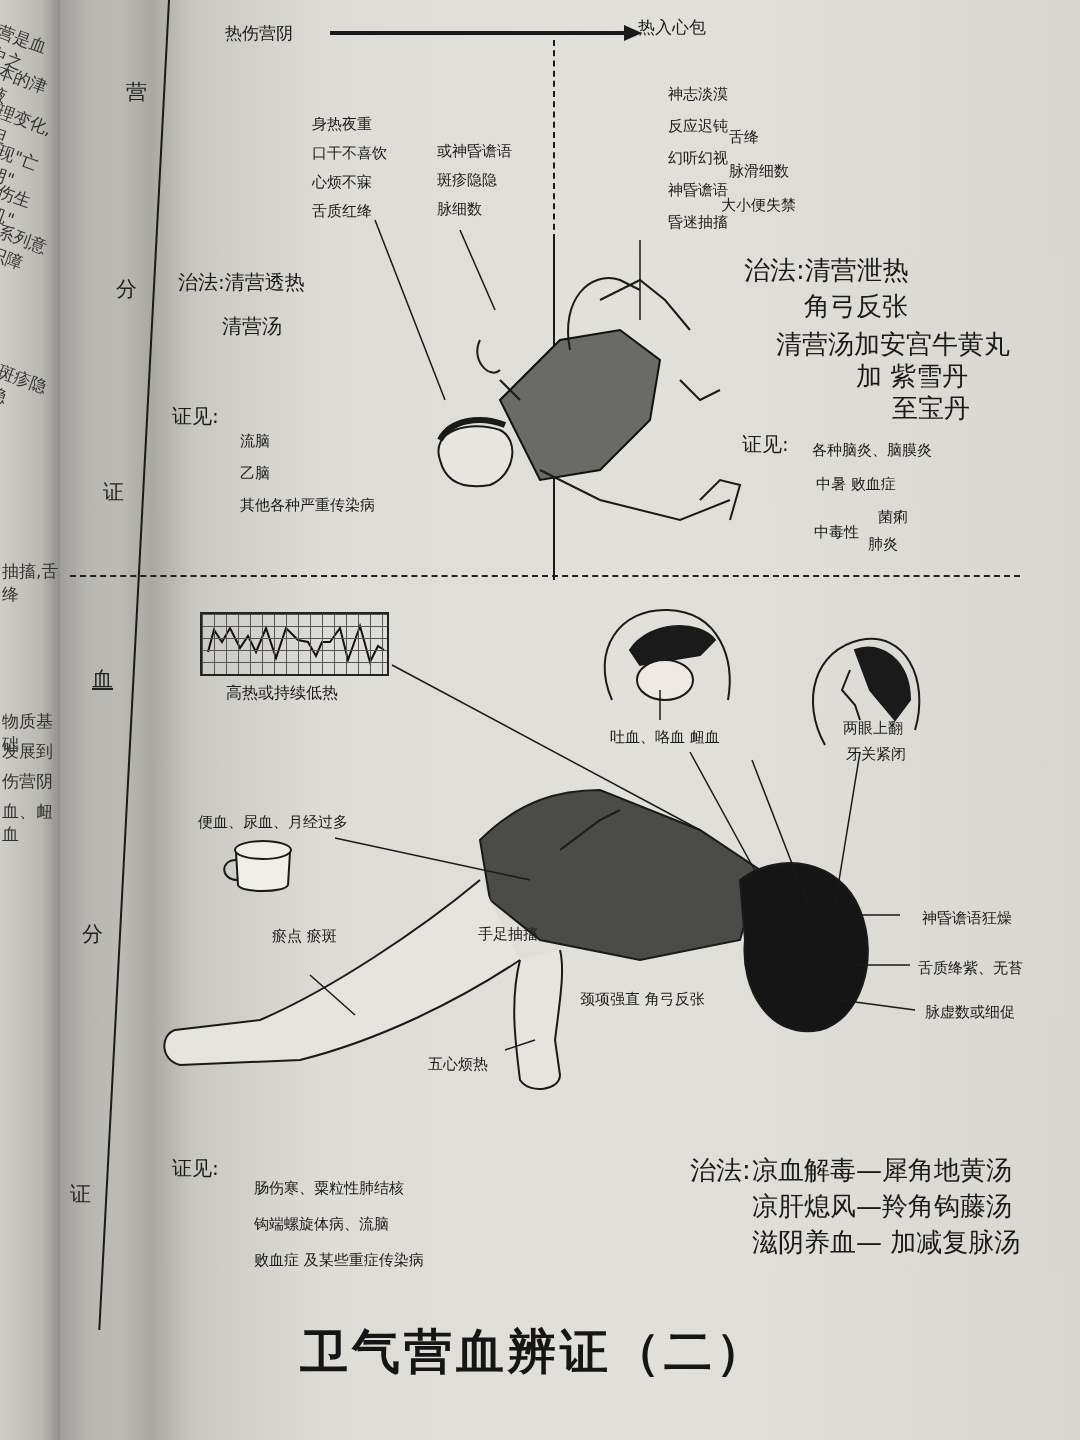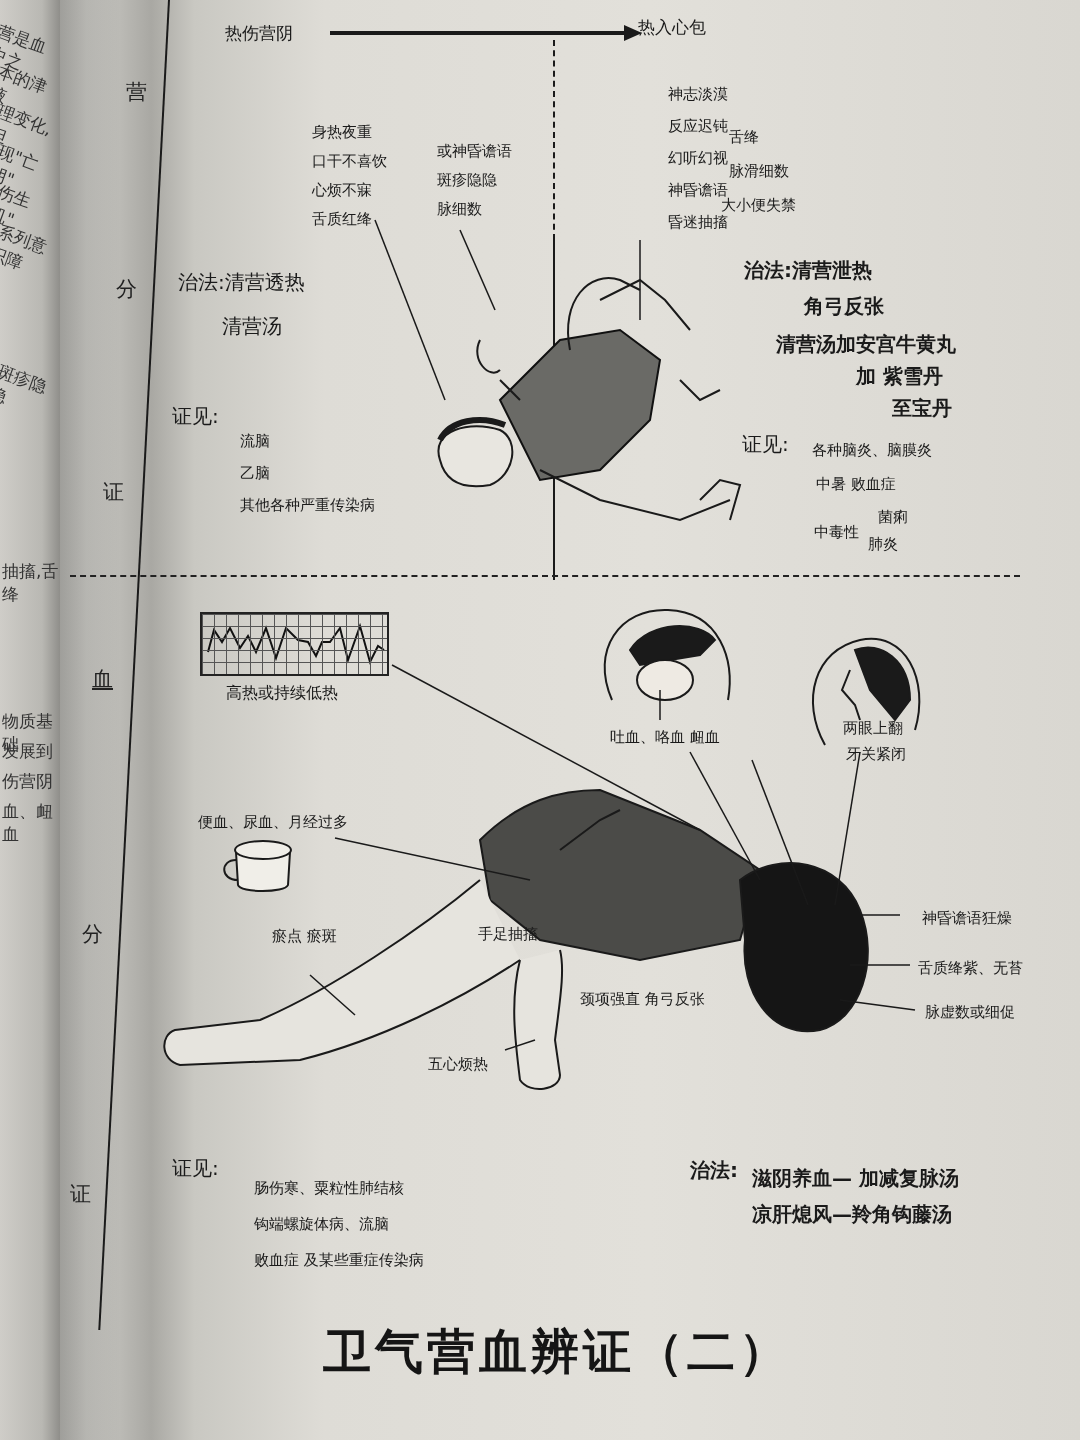--- a/index.html
+++ b/index.html
@@ -19,25 +19,25 @@
   .page-shadow { position:absolute; left:60px; top:0; width:60px; height:1440px;
     background: linear-gradient(90deg, rgba(80,80,78,0.35), rgba(0,0,0,0)); }
   .vline-main { position:absolute; left:168px; top:0; width:2px; height:1330px; background:#1a1a1a; transform:skewX(-3deg); transform-origin:top; }
   .vline-mid { position:absolute; left:553px; top:40px; width:2px; height:540px; background:#1a1a1a; }
   .vline-dash { position:absolute; left:553px; top:40px; height:200px; border-left:2px dashed #1a1a1a; }
   .hdivider { position:absolute; left:70px; top:575px; width:950px; border-top:2px dashed #222; }
   .side-label { position:absolute; font-size:21px; color:#222; }
   .t16 { font-size:15px; font-weight:normal; line-height:29px; }
   .t18 { font-size:17px; line-height:30px; }
   .t20 { font-size:20px; line-height:32px; }
-  .t22 { font-size:20px; line-height:36px;font-weight:bold; }
+  .t22 { font-size:26px; line-height:36px; }
   .arrow-line { position:absolute; left:330px; top:31px; width:300px; height:4px; background:#1a1a1a; }
   .arrow-head { position:absolute; left:624px; top:25px; width:0; height:0;
     border-top:8px solid transparent; border-bottom:8px solid transparent; border-left:18px solid #1a1a1a; }
-  .title { position:absolute; left:300px; top:1320px; font-size:48px; font-weight:bold; letter-spacing:4px; color:#151515; font-family:"DejaVu Sans", sans-serif;margin-left:23px; }
+  .title { position:absolute; left:300px; top:1320px; font-size:48px; font-weight:bold; letter-spacing:4px; color:#151515; font-family:"DejaVu Sans", sans-serif; }
   svg.ill { position:absolute; left:0; top:0; }
   .chart-box { position:absolute; left:200px; top:612px; width:185px; height:60px; border:2px solid #222;
     background-image: linear-gradient(#555 1px, transparent 1px), linear-gradient(90deg,#555 1px, transparent 1px);
     background-size: 12px 12px; }
 </style>
 </head>
 <body>
 
 <div class="left-page">
   <div class="frag" style="top:20px">营是血中之</div>
@@ -65,21 +65,21 @@
 <div class="side-label" style="left:103px;top:478px">证</div>
 <div class="side-label" style="left:92px;top:665px;text-decoration:underline">血</div>
 <div class="side-label" style="left:82px;top:920px">分</div>
 <div class="side-label" style="left:70px;top:1180px">证</div>
 
 <div class="abs t18" style="left:225px;top:18px">热伤营阴</div>
 <div class="arrow-line"></div>
 <div class="arrow-head"></div>
 <div class="abs t18" style="left:638px;top:12px">热入心包</div>
 
-<div class="abs t16" style="left:312px;top:118px">
+<div class="abs t16" style="left:312px;top:110px">
   <div>身热夜重</div>
   <div>口干不喜饮</div>
   <div>心烦不寐</div>
   <div>舌质红绛</div>
 </div>
 <div class="abs t16" style="left:437px;top:137px">
   <div>或神昏谵语</div>
   <div>斑疹隐隐</div>
   <div>脉细数</div>
 </div>
@@ -196,17 +196,18 @@
 
 <div class="abs t20" style="left:172px;top:1152px">证见:</div>
 <div class="abs t16" style="left:254px;top:1170px;line-height:36px">
   <div>肠伤寒、粟粒性肺结核</div>
   <div>钩端螺旋体病、流脑</div>
   <div>败血症 及某些重症传染病</div>
 </div>
 
 <div class="abs t22" style="left:690px;top:1152px">治法:</div>
 <div class="abs t22" style="left:752px;top:1160px;line-height:36px">
+  <div style="margin-top:-8px">凉血解毒—犀角地黄汤</div>
+  <div>凉肝熄风—羚角钩藤汤</div>
   <div>滋阴养血— 加减复脉汤</div>
-  <div>凉肝熄风—羚角钩藤汤</div>
 </div>
 
 <div class="title">卫气营血辨证（二）</div>
 
 </body></html>

